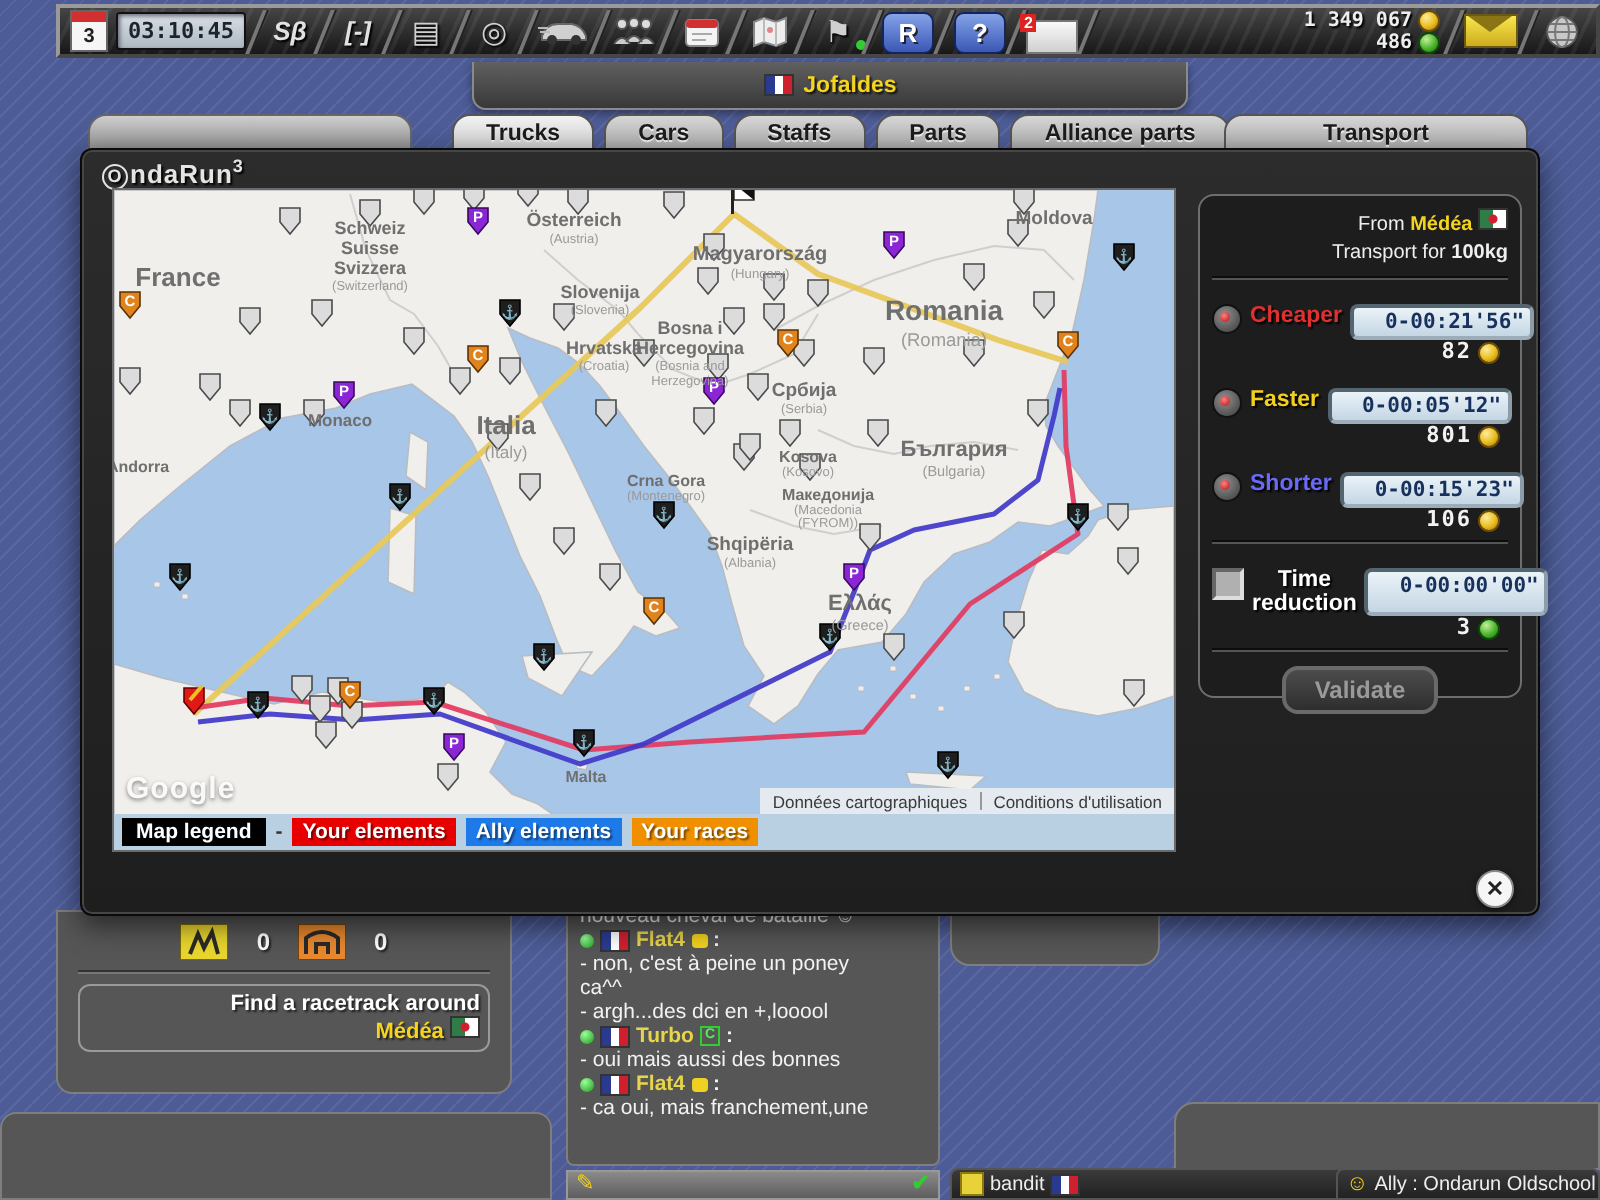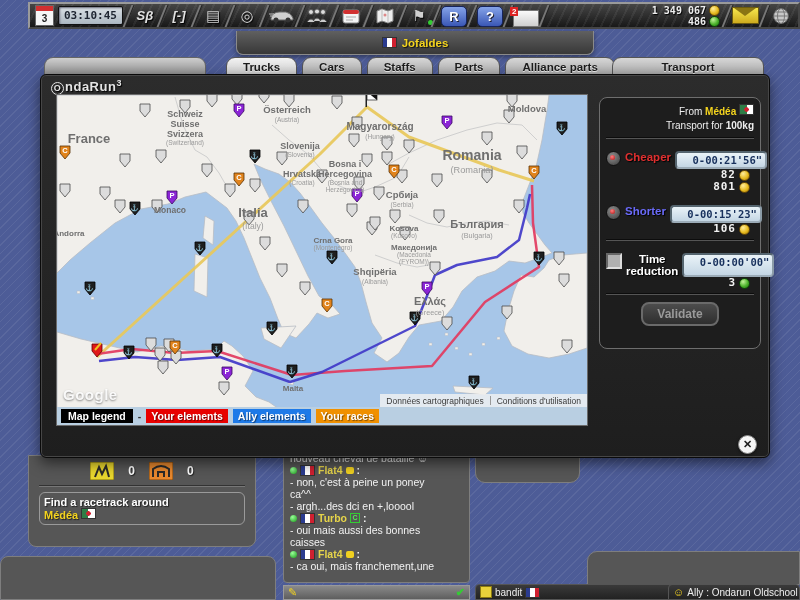--- a/index.html
+++ b/index.html
@@ -100,21 +100,21 @@
     border:2px solid #6a6a6a;border-radius:8px;color:#9a9a9a;font-weight:bold;font-size:12px;font-family:inherit;cursor:pointer}
   .close{position:absolute;right:12px;bottom:3px;width:17px;height:17px;border-radius:50%;background:#f6f6f6;border:1px solid #888;
     color:#222;font-size:11px;font-weight:bold;display:flex;align-items:center;justify-content:center;cursor:pointer;z-index:5;
     box-shadow:0 1px 3px rgba(0,0,0,.5)}
   
   .panel-gray{background:#565656;border:1px solid #7e7e7e;box-sizing:border-box}
   .left-panel{left:28px;top:455px;width:228px;height:92px;border-radius:0 0 8px 8px;padding:6px 10px;color:#fff}
   .counters{display:flex;align-items:center;gap:14px;justify-content:center}
   .cnt-num{font-weight:bold;font-size:12px;text-shadow:1px 1px 1px #222}
   .c-div{border-top:1px solid #333;border-bottom:1px solid #777;margin:5px 0}
-  .race-btn{border:1px solid #9a9a9a;border-radius:6px;text-align:left;padding:3px 4px;font-weight:bold;font-size:11px;cursor:pointer;
+  .race-btn{border:1px solid #9a9a9a;border-radius:6px;text-align:right;padding:3px 4px;font-weight:bold;font-size:11px;cursor:pointer;
     text-shadow:1px 1px 1px #222}
   .race-btn .city{color:#f4d41e}
   .lower-left{left:0;top:556px;width:276px;height:44px;border-radius:8px 8px 0 0}
   .ghostA{left:475px;top:452px;width:105px;height:31px;border-radius:0 0 10px 10px}
   .ghostB{left:587px;top:551px;width:213px;height:34px;border-radius:10px 0 0 0}
   
   .chat{left:283px;top:450px;width:187px;height:133px;border-radius:4px;overflow:hidden;
     color:#f2f2f2;font-size:10.5px;line-height:12px;padding:1px 4px 1px 6px}
   .c-user{display:flex;align-items:center;gap:3px;font-weight:bold}
   .cname{color:#e6d44a}
@@ -272,21 +272,20 @@
     <div>ca^^</div>
     <div>- argh...des dci en +,looool</div>
     <div class="c-user">
       <span class="dot"></span>
       <span class="flag-fr"></span>
       <span class="cname">Turbo</span>
       <span class="badge b-c">C</span>
       <span> :</span>
     </div>
     <div>- oui mais aussi des bonnes</div>
-    <div>caisses</div>
     <div class="c-user">
       <span class="dot"></span>
       <span class="flag-fr"></span>
       <span class="cname">Flat4</span>
       <span class="badge b-bubble"></span>
       <span> :</span>
     </div>
     <div>- ca oui, mais franchement,une</div>
   </div>
 <div class="abs chat-input">
@@ -684,20 +683,25 @@
     <div id="opt-rows">
         <div class="opt">
           <span class="radio"></span>
           <span class="opt-label" style="color:#e03030">Cheaper</span>
           <span class="lcd">0-00:21'56"</span>
         </div>
         <div class="cost-line">
           <span>82</span>
           <span class="coin gold"></span>
         </div>
+        <div class="opt">
+          <span class="radio"></span>
+          <span class="opt-label" style="color:#f2d020">Faster</span>
+          <span class="lcd">0-00:05'12"</span>
+        </div>
         <div class="cost-line">
           <span>801</span>
           <span class="coin gold"></span>
         </div>
         <div class="opt">
           <span class="radio"></span>
           <span class="opt-label" style="color:#6a6af8">Shorter</span>
           <span class="lcd">0-00:15'23"</span>
         </div>
         <div class="cost-line">

